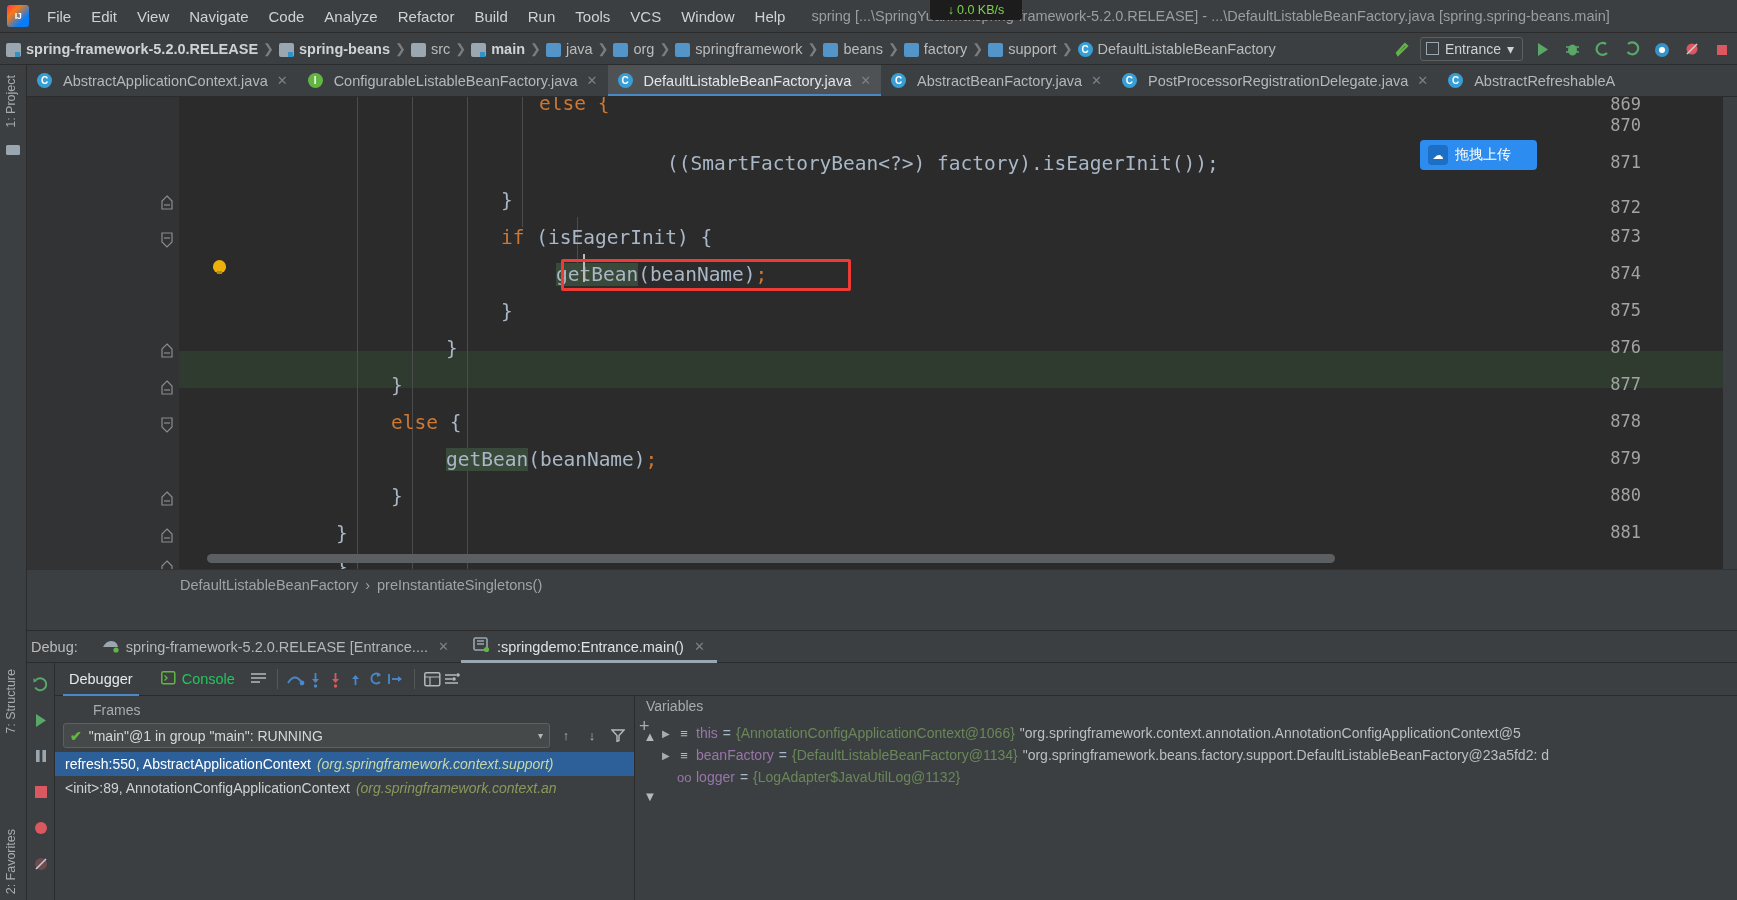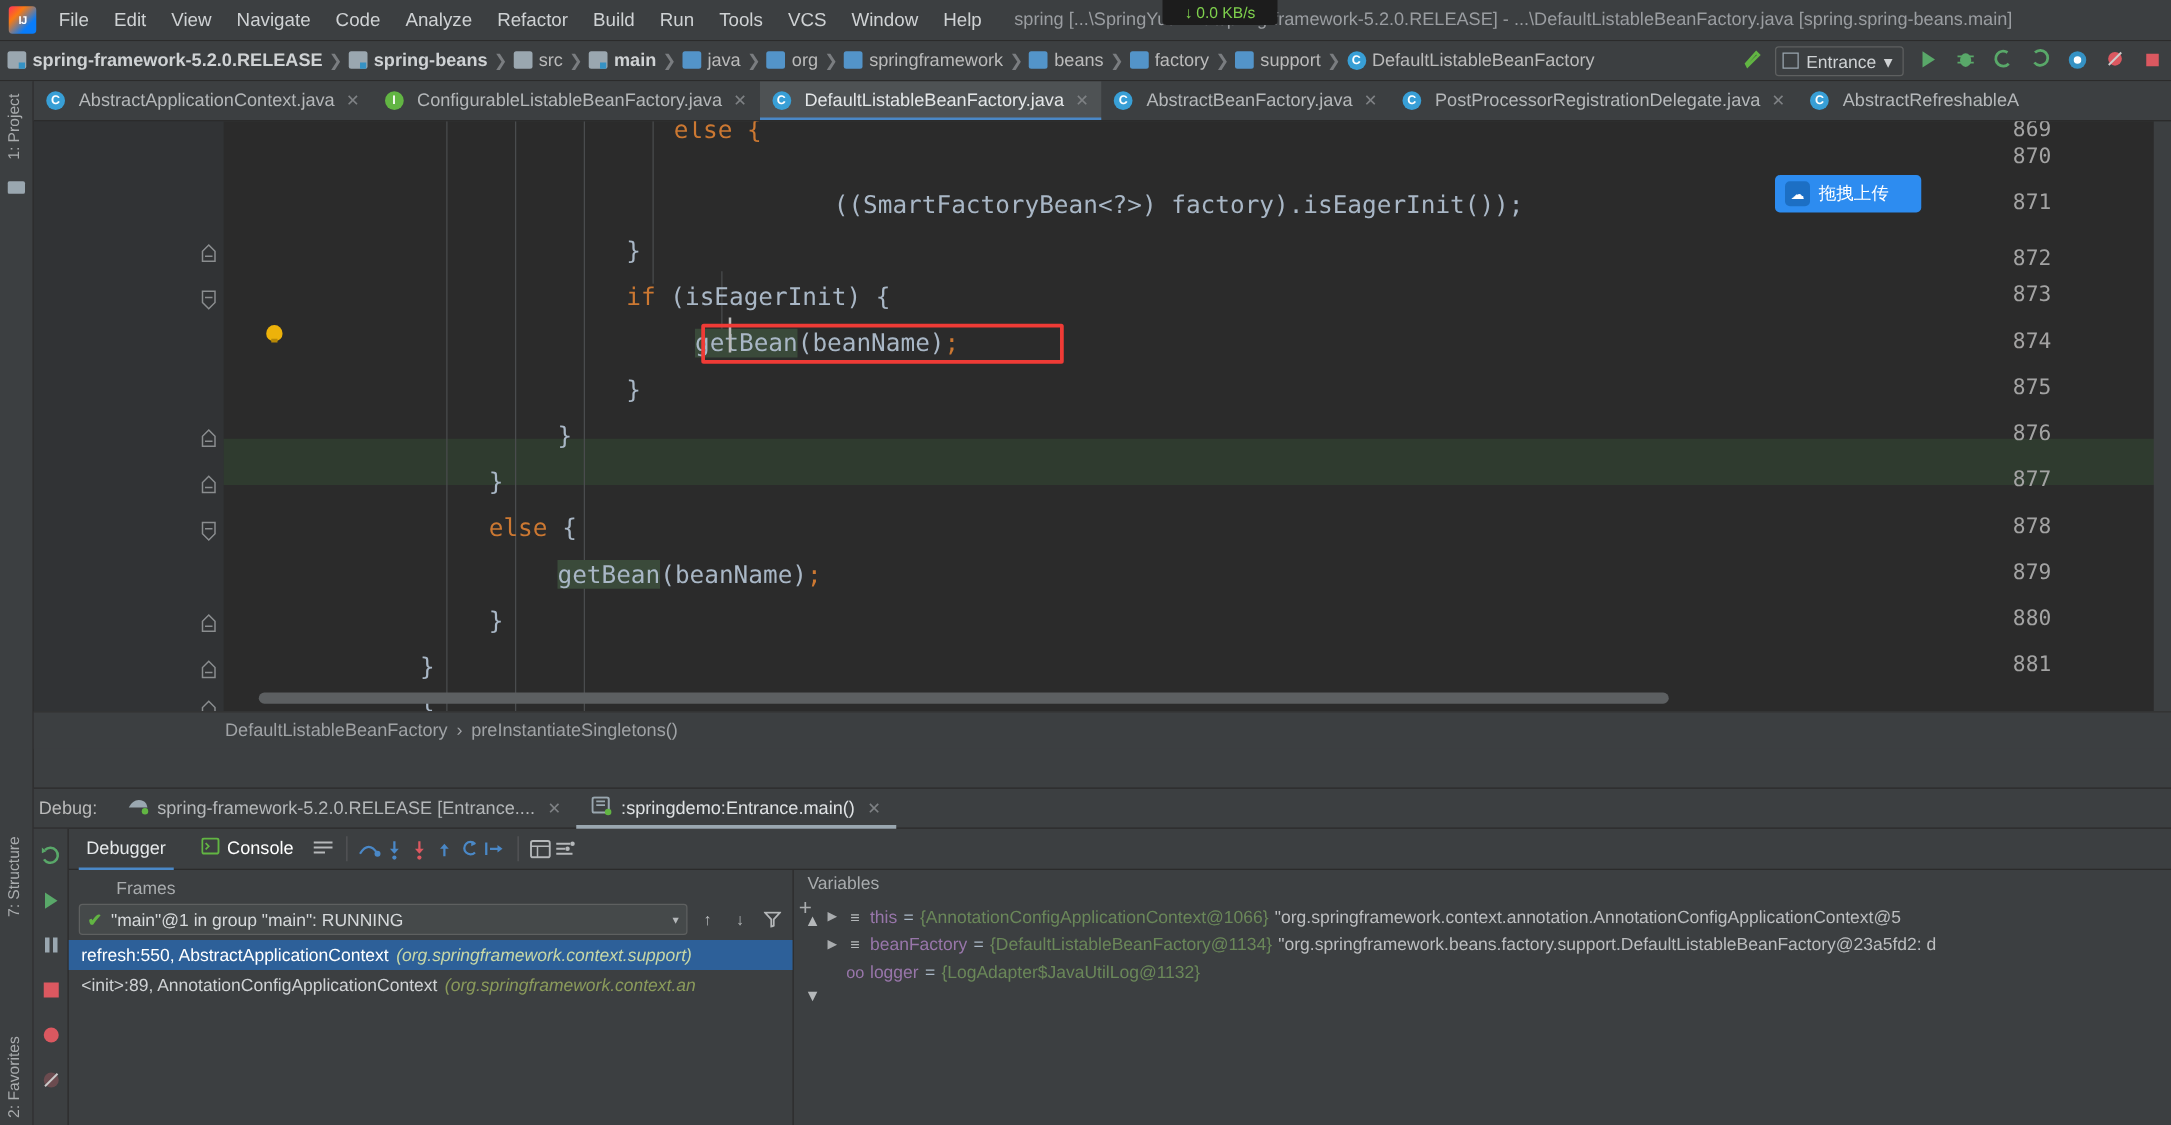--- a/index.html
+++ b/index.html
@@ -44,35 +44,35 @@
     color:#7fd14d; font-size:12.5px; display:flex; align-items:center;
     justify-content:center; gap:3px; z-index:40;
   }
 
   
   .navbar {
     position:absolute; left:0; top:33px; width:1737px; height:32px;
     background:#3c3f41; display:flex; align-items:center;
     border-bottom:1px solid #2b2b2b; overflow:hidden;
   }
-  .crumb { display:flex; align-items:flex-start; font-size:14.5px; color:#bbbbbb; white-space:nowrap;}
+  .crumb { display:flex; align-items:flex-end; font-size:14.5px; color:#bbbbbb; white-space:nowrap;}
   .crumb.bold { font-weight:bold; color:#cfd2d4; }
   .crumb-sep { color:#7a7d80; margin:0 5px; font-size:13px; }
   .ic { width:15px; height:14px; margin-right:5px; display:inline-block; position:relative; flex:0 0 auto;}
   .ic-folder { background:#9aa7b0; border-radius:2px 2px 2px 2px; }
   .ic-folder.blue { background:#5394c9; }
   .ic-module { background:#9aa7b0; border-radius:2px; }
   .ic-module::after{content:""; position:absolute; right:1px; bottom:0; width:5px;height:5px;background:#3592c4;}
   .ic-class {
     width:15px;height:15px;border-radius:50%;background:#389fd6;
     color:#fff;font-size:10px;font-weight:bold;display:flex;align-items:center;justify-content:center;
   }
   .ic-class.green { background:#62b543; }
 
-  .nav-right { margin-left:auto; display:flex; align-items:flex-start; gap:8px; padding-right:4px;}
+  .nav-right { margin-left:auto; display:flex; align-items:flex-end; gap:8px; padding-right:4px;}
   .runconfig {
     display:flex; align-items:center; gap:6px; border:1px solid #5e6060;
     border-radius:3px; padding:2px 8px 2px 5px; height:24px; font-size:14px; color:#cfd2d4;
   }
   .runconfig .box { width:13px;height:13px;border:1.5px solid #9aa7b0; }
   .tbicon { width:22px;height:22px; display:flex; align-items:center; justify-content:center; font-size:15px;}
 
   
   .leftstrip {
     position:absolute; left:0; top:65px; width:27px; height:835px;
@@ -189,21 +189,21 @@
     display:flex; flex-direction:column; align-items:center; gap:14px; padding-top:10px;
   }
   .dbtn { width:22px; height:22px; display:flex; align-items:center; justify-content:center; }
 
   .dbg-tabs {
     position:absolute; left:28px; top:32px; width:1682px; height:33px;
     display:flex; align-items:center; gap:0; border-bottom:1px solid #2b2b2b;
   }
   .dtab {
     display:flex; align-items:center; gap:6px; padding:0 14px; height:33px;
-    font-size:14.5px; color:#ffffff; position:relative;
+    font-size:14.5px; color:#22c55e; position:relative;
   }
   .dtab.active { color:#e6e9eb; }
   .dtab.active::after{content:""; position:absolute;left:8px;right:8px;bottom:0;height:2px;background:#4a88c7;}
   .dtsep { width:1px; height:20px; background:#555759; margin:0 8px; }
   .dticon { width:20px;height:20px; display:flex; align-items:center; justify-content:center; font-size:14px; }
 
   .frames-pane {
     position:absolute; left:28px; top:65px; width:580px; height:236px;
     border-right:1px solid #2b2b2b;
   }

